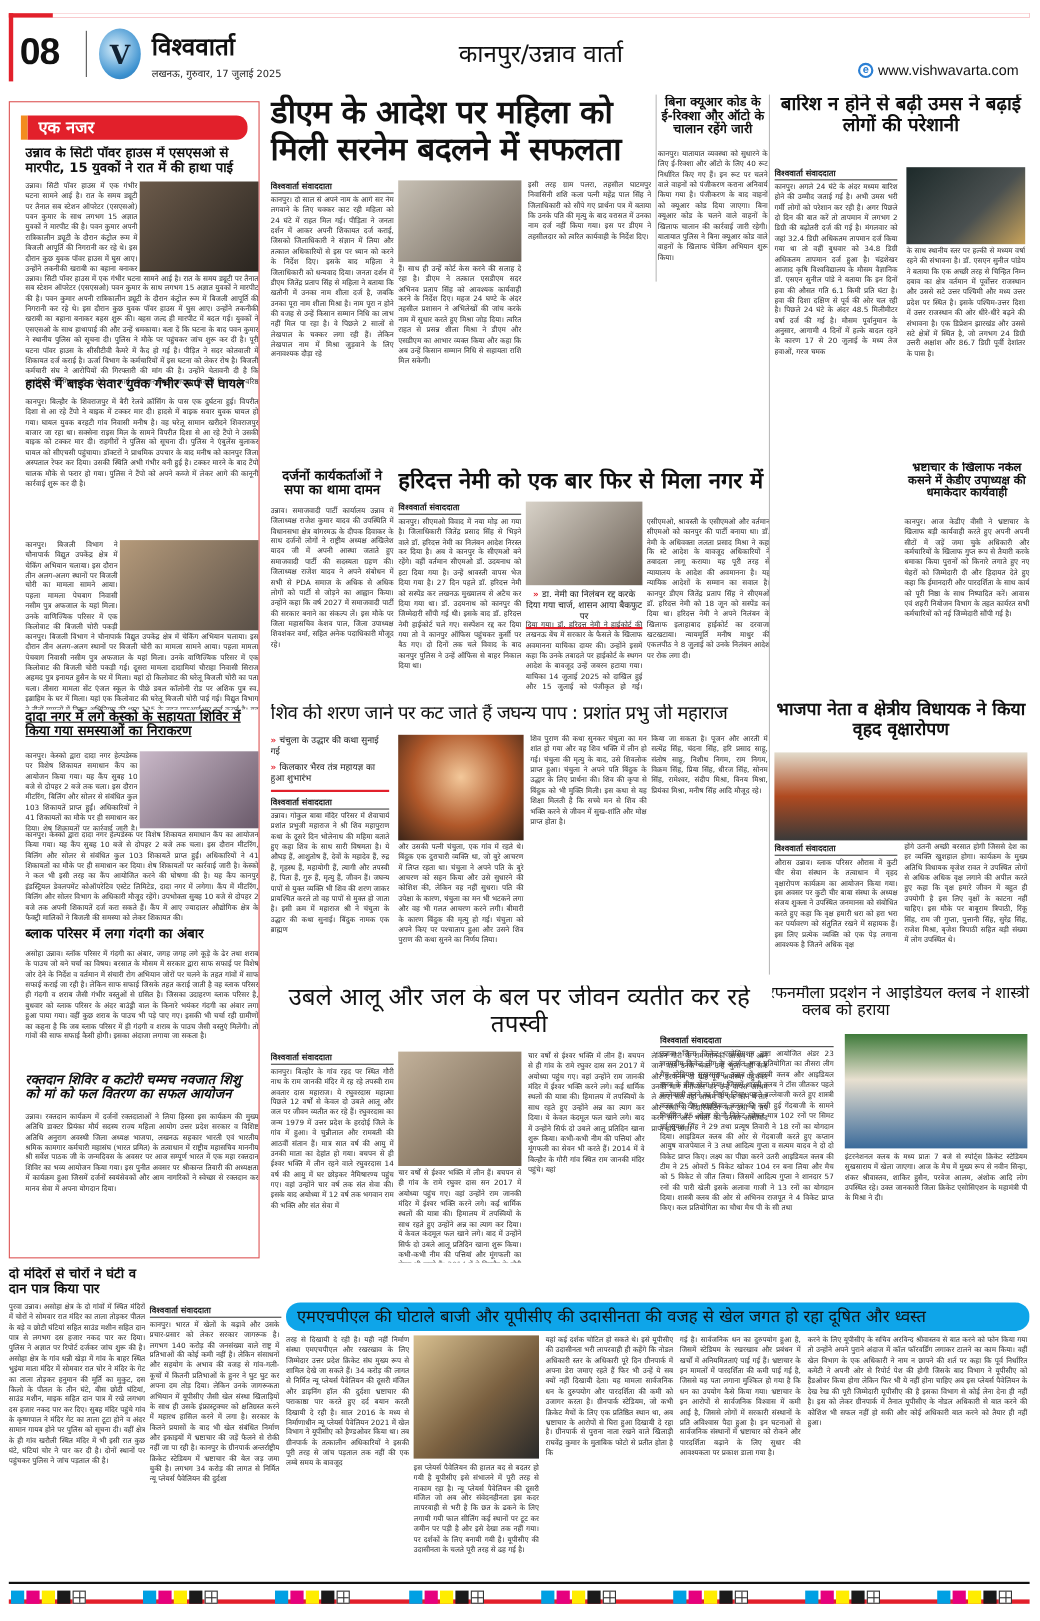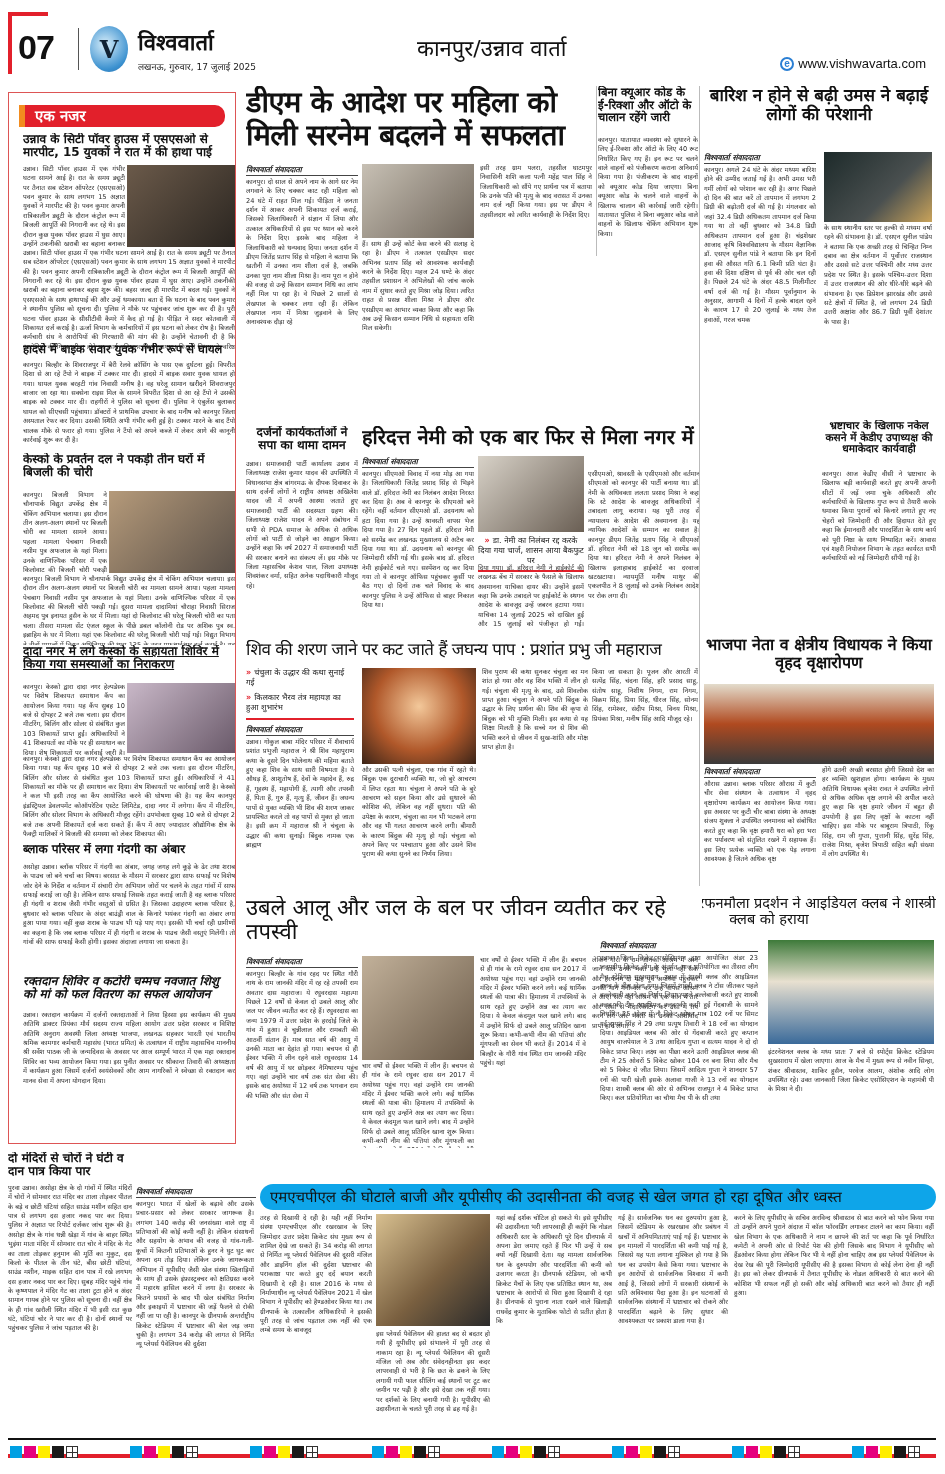--- a/index.html
+++ b/index.html
@@ -15,21 +15,21 @@
   .logo { position: absolute; left: 78px; top: 10px; width: 38px; height: 46px; border-radius: 50%; background: radial-gradient(circle at 40% 40%, #d8eefa, #3a90cf 70%, #2d6ea8); display: flex; align-items: center; justify-content: center; font: 700 24px "DejaVu Serif", serif; color: #123; }
   .brand { position: absolute; left: 126px; top: 10px; font: 700 22px "DejaVu Sans", sans-serif; color: #111; }
   .dateline { position: absolute; left: 126px; top: 44px; font-size: 9px; color: #222; }
   .section-title { position: absolute; left: 405px; top: 16px; font-size: 22px; color: #111; }
   .website { position: absolute; right: 10px; top: 40px; font: 13px "Liberation Sans", sans-serif; color: #111; display: flex; align-items: center; gap: 4px; }
   .ie-icon { display: inline-block; width: 14px; height: 14px; border-radius: 50%; border: 2px solid #2a7fd4; color: #2a7fd4; font: 700 10px "Liberation Sans", sans-serif; line-height: 10px; text-align: center; }
 
   
   .head { font-weight: 700; line-height: 1.1; color: #111; }
   .body-text { font-size: 6.6px; line-height: 1.42; color: #2a2a2a; text-align: justify; }
-  .byline { font-size: 7.5px; font-weight: 700; border-bottom: 1px solid #444; padding-bottom: 1px; margin-bottom: 2px; color: #222; font-style: italic; }
+  .byline { font-size: 7.5px; font-weight: 700; border-bottom: 1px solid #444; padding-bottom: 1px; margin-bottom: 2px; color: #222; }
   .photo { background: linear-gradient(135deg, #8a7a6a, #4a3e34); position: absolute; }
   .abs { position: absolute; overflow: hidden; }
   .col-rule { position: absolute; width: 1px; background: #bbb; }
 
   
   .left-box { position: absolute; left: 8px; top: 92px; width: 228px; height: 1052px; border: 1px solid #d55; }
   .ek-najar { position: absolute; left: 16px; top: 12px; width: 200px; height: 22px; background: #e2202b; border-radius: 0 10px 10px 0; color: #fff; font-weight: 700; font-size: 15px; padding-left: 10px; line-height: 22px; }
   .ek-najar::before { content: ""; position: absolute; left: -6px; top: 0; width: 6px; height: 22px; background: #f28c1f; }
 
   .bullet { color: #e2202b; font-weight: 700; margin-right: 3px; }
@@ -41,21 +41,21 @@
   .reg::before { content: ""; position: absolute; left: 5px; top: 0; width: 1px; height: 10px; background: #333; }
   .reg::after { content: ""; position: absolute; top: 5px; left: 0; height: 1px; width: 10px; background: #333; }
   .bottom-rule { position: absolute; left: 8px; width: 928px; top: 1438px; height: 2px; background: #111; }
 </style>
 </head>
 <body>
 
 <header class="masthead">
   <div class="top-cover"></div>
   <div class="bottom-rule"></div>
-  <div class="pageno">07</div>
+  <div class="pageno">08</div>
   <div class="vsep"></div>
   <div class="logo">V</div>
   <div class="brand">विश्ववार्ता</div>
   <div class="dateline">लखनऊ,  गुरुवार, 17 जुलाई 2025</div>
   <div class="section-title">कानपुर/उन्नाव वार्ता</div>
   <div class="website">
     <span class="ie-icon">e</span>
     <span>www.vishwavarta.com</span>
   </div>
 </header>
@@ -68,23 +68,20 @@
   </div>
   <div class="photo" style="left:118px; top:72px; width:108px; height:82px; background:linear-gradient(135deg,#6b5a4a,#2a2520);"></div>
   <div class="abs body-text" style="left:14px; top:72px; width:102px; height:84px;">उन्नाव। सिटी पॉवर हाउस में एक गंभीर घटना सामने आई है। रात के समय ड्यूटी पर तैनात सब स्टेशन ऑपरेटर (एसएसओ) पवन कुमार के साथ लगभग 15 अज्ञात युवकों ने मारपीट की है। पवन कुमार अपनी रात्रिकालीन ड्यूटी के दौरान कंट्रोल रूम में बिजली आपूर्ति की निगरानी कर रहे थे। इस दौरान कुछ युवक पॉवर हाउस में घुस आए। उन्होंने तकनीकी खराबी का बहाना बनाकर बहस शुरू की। बहस जल्द ही मारपीट में बदल गई। युवकों ने एसएसओ के साथ हाथापाई की और उन्हें धमकाया। बता दें कि घटना के बाद पवन कुमार ने स्थानीय पुलिस को सूचना दी। पुलिस ने मौके पर पहुंचकर जांच शुरू कर दी है। पूरी घटना पॉवर हाउस के सीसीटीवी कैमरे में कैद हो गई है। पीड़ित ने सदर कोतवाली में शिकायत दर्ज कराई है। ऊर्जा विभाग के कर्मचारियों में इस घटना को लेकर रोष है। बिजली कर्मचारी संघ ने आरोपियों की गिरफ्तारी की मांग की है। उन्होंने चेतावनी दी है कि आरोपियों की गिरफ्तारी न होने पर कार्य बहिष्कार किया जाएगा। बिजली विभाग के वरिष्ठ अधिकारी ने कहा कि कर्मचारियों की सुरक्षा के लिए कड़े कदम उठाए जाएंगे। पुलिस ने बताया कि सीसीटीवी फुटेज के आधार पर जल्द ही आरोपियों को गिरफ्तार किया जाएगा।</div>
   <div class="abs body-text" style="left:14px; top:156px; width:212px; height:100px;">उन्नाव। सिटी पॉवर हाउस में एक गंभीर घटना सामने आई है। रात के समय ड्यूटी पर तैनात सब स्टेशन ऑपरेटर (एसएसओ) पवन कुमार के साथ लगभग 15 अज्ञात युवकों ने मारपीट की है। पवन कुमार अपनी रात्रिकालीन ड्यूटी के दौरान कंट्रोल रूम में बिजली आपूर्ति की निगरानी कर रहे थे। इस दौरान कुछ युवक पॉवर हाउस में घुस आए। उन्होंने तकनीकी खराबी का बहाना बनाकर बहस शुरू की। बहस जल्द ही मारपीट में बदल गई। युवकों ने एसएसओ के साथ हाथापाई की और उन्हें धमकाया। बता दें कि घटना के बाद पवन कुमार ने स्थानीय पुलिस को सूचना दी। पुलिस ने मौके पर पहुंचकर जांच शुरू कर दी है। पूरी घटना पॉवर हाउस के सीसीटीवी कैमरे में कैद हो गई है। पीड़ित ने सदर कोतवाली में शिकायत दर्ज कराई है। ऊर्जा विभाग के कर्मचारियों में इस घटना को लेकर रोष है। बिजली कर्मचारी संघ ने आरोपियों की गिरफ्तारी की मांग की है। उन्होंने चेतावनी दी है कि आरोपियों की गिरफ्तारी न होने पर कार्य बहिष्कार किया जाएगा। बिजली विभाग के वरिष्ठ अधिकारी ने कहा कि कर्मचारियों की सुरक्षा के लिए कड़े कदम उठाए जाएंगे। पुलिस ने बताया कि सीसीटीवी फुटेज के आधार पर जल्द ही आरोपियों को गिरफ्तार किया जाएगा।</div>
 
   <div class="abs" style="left:14px; top:250px; width:212px;">
     <div class="head" style="font-size:11.5px;">हादसे में बाइक सवार युवक गंभीर रूप से घायल</div>
   </div>
   <div class="abs body-text" style="left:14px; top:268px; width:212px; height:92px;">कानपुर। बिल्हौर के शिवराजपुर में बैरी रेलवे क्रॉसिंग के पास एक दुर्घटना हुई। विपरीत दिशा से आ रहे टैंपो ने बाइक में टक्कर मार दी। हादसे में बाइक सवार युवक घायल हो गया। घायल युवक बरहटी गांव निवासी मनीष है। वह घरेलू सामान खरीदने शिवराजपुर बाजार जा रहा था। सक्सेना राइस मिल के सामने विपरीत दिशा से आ रहे टैंपो ने उसकी बाइक को टक्कर मार दी। राहगीरों ने पुलिस को सूचना दी। पुलिस ने एंबुलेंस बुलाकर घायल को सीएचसी पहुंचाया। डॉक्टरों ने प्राथमिक उपचार के बाद मनीष को कानपुर जिला अस्पताल रेफर कर दिया। उसकी स्थिति अभी गंभीर बनी हुई है। टक्कर मारने के बाद टैंपो चालक मौके से फरार हो गया। पुलिस ने टैंपो को अपने कब्जे में लेकर आगे की कानूनी कार्रवाई शुरू कर दी है।</div>
 
-  <div class="abs" style="left:14px; top:360px; width:212px;">
-    <div class="head" style="font-size:12px;">केस्को के प्रवर्तन दल ने पकड़ी तीन घरों में बिजली की चोरी</div>
-  </div>
   <div class="photo" style="left:100px; top:398px; width:126px; height:82px; background:linear-gradient(135deg,#b59a7a,#5a5048);"></div>
   <div class="abs body-text" style="left:14px; top:398px; width:84px; height:84px;">कानपुर। बिजली विभाग ने चौनापार्क विद्युत उपकेंद्र क्षेत्र में चेकिंग अभियान चलाया। इस दौरान तीन अलग-अलग स्थानों पर बिजली चोरी का मामला सामने आया। पहला मामला पेचबाग निवासी नसीम पुत्र अफजाल के यहां मिला। उनके वाणिज्यिक परिसर में एक किलोवाट की बिजली चोरी पकड़ी गई। दूसरा मामला दादामियां चौराहा निवासी सिराज अहमद पुत्र इनायत हुसैन के घर में मिला। यहां दो किलोवाट की घरेलू बिजली चोरी का पता चला। तीसरा मामला सेंट एंजल स्कूल के पीछे डबल कॉलोनी रोड पर अशिक पुत्र स्व. इब्राहिम के घर में मिला। यहां एक किलोवाट की घरेलू बिजली चोरी पाई गई। विद्युत विभाग ने तीनों मामलों में विद्युत अधिनियम की धारा 135 के तहत एफआईआर दर्ज कराई है। यह चेकिंग की कार्रवाई उच्चाधिकारियों के निर्देश पर की गई है।</div>
   <div class="abs body-text" style="left:14px; top:482px; width:212px; height:70px;">कानपुर। बिजली विभाग ने चौनापार्क विद्युत उपकेंद्र क्षेत्र में चेकिंग अभियान चलाया। इस दौरान तीन अलग-अलग स्थानों पर बिजली चोरी का मामला सामने आया। पहला मामला पेचबाग निवासी नसीम पुत्र अफजाल के यहां मिला। उनके वाणिज्यिक परिसर में एक किलोवाट की बिजली चोरी पकड़ी गई। दूसरा मामला दादामियां चौराहा निवासी सिराज अहमद पुत्र इनायत हुसैन के घर में मिला। यहां दो किलोवाट की घरेलू बिजली चोरी का पता चला। तीसरा मामला सेंट एंजल स्कूल के पीछे डबल कॉलोनी रोड पर अशिक पुत्र स्व. इब्राहिम के घर में मिला। यहां एक किलोवाट की घरेलू बिजली चोरी पाई गई। विद्युत विभाग ने तीनों मामलों में विद्युत अधिनियम की धारा 135 के तहत एफआईआर दर्ज कराई है। यह चेकिंग की कार्रवाई उच्चाधिकारियों के निर्देश पर की गई है।</div>
 
   <div class="abs" style="left:14px; top:552px; width:212px;text-decoration:underline;">
     <div class="head" style="font-size:12px;">दादा नगर में लगे केस्को के सहायता शिविर में किया गया समस्याओं का निराकरण</div>
   </div>
   <div class="photo" style="left:118px; top:590px; width:108px; height:70px; background:linear-gradient(135deg,#c9b8c8,#6a5a6a);"></div>
   <div class="abs body-text" style="left:14px; top:590px; width:102px; height:72px;">कानपुर। केस्को द्वारा दादा नगर हेल्पडेस्क पर विशेष शिकायत समाधान कैंप का आयोजन किया गया। यह कैंप सुबह 10 बजे से दोपहर 2 बजे तक चला। इस दौरान मीटरिंग, बिलिंग और सोलर से संबंधित कुल 103 शिकायतें प्राप्त हुईं। अधिकारियों ने 41 शिकायतों का मौके पर ही समाधान कर दिया। शेष शिकायतों पर कार्रवाई जारी है। केस्को ने कल भी इसी तरह का कैंप आयोजित करने की घोषणा की है। यह कैंप कानपुर इंडस्ट्रियल डेवलपमेंट कोऑपरेटिव एस्टेट लिमिटेड, दादा नगर में लगेगा। कैंप में मीटरिंग, बिलिंग और सोलर विभाग के अधिकारी मौजूद रहेंगे। उपभोक्ता सुबह 10 बजे से दोपहर 2 बजे तक अपनी शिकायतें दर्ज करा सकते हैं। कैंप में आए ज्यादातर औद्योगिक क्षेत्र के फैक्ट्री मालिकों ने बिजली की समस्या को लेकर शिकायत की।</div>
   <div class="abs body-text" style="left:14px; top:662px; width:212px; height:86px;">कानपुर। केस्को द्वारा दादा नगर हेल्पडेस्क पर विशेष शिकायत समाधान कैंप का आयोजन किया गया। यह कैंप सुबह 10 बजे से दोपहर 2 बजे तक चला। इस दौरान मीटरिंग, बिलिंग और सोलर से संबंधित कुल 103 शिकायतें प्राप्त हुईं। अधिकारियों ने 41 शिकायतों का मौके पर ही समाधान कर दिया। शेष शिकायतों पर कार्रवाई जारी है। केस्को ने कल भी इसी तरह का कैंप आयोजित करने की घोषणा की है। यह कैंप कानपुर इंडस्ट्रियल डेवलपमेंट कोऑपरेटिव एस्टेट लिमिटेड, दादा नगर में लगेगा। कैंप में मीटरिंग, बिलिंग और सोलर विभाग के अधिकारी मौजूद रहेंगे। उपभोक्ता सुबह 10 बजे से दोपहर 2 बजे तक अपनी शिकायतें दर्ज करा सकते हैं। कैंप में आए ज्यादातर औद्योगिक क्षेत्र के फैक्ट्री मालिकों ने बिजली की समस्या को लेकर शिकायत की।</div>
@@ -105,21 +102,21 @@
   <div class="abs" style="left:0; top:78px; width:112px;">
       <div class="byline">विश्ववार्ता संवाददाता</div>
     </div>
   <div class="abs body-text" style="left:0; top:92px; width:112px; height:156px;">कानपुर। दो साल से अपने नाम के आगे सर नेम लगवाने के लिए चक्कर काट रही महिला को 24 घंटे में राहत मिल गई। पीड़िता ने जनता दर्शन में आकर अपनी शिकायत दर्ज कराई, जिसको जिलाधिकारी ने संज्ञान में लिया और तत्काल अधिकारियों से इस पर ध्यान को करने के निर्देश दिए। इसके बाद महिला ने जिलाधिकारी को धन्यवाद दिया। जनता दर्शन में डीएम जितेंद्र प्रताप सिंह से महिला ने बताया कि खतौनी में उनका नाम शीला दर्ज है, जबकि उनका पूरा नाम शीला मिश्रा है। नाम पूरा न होने की वजह से उन्हें किसान सम्मान निधि का लाभ नहीं मिल पा रहा है। वे पिछले 2 सालों से लेखपाल के चक्कर लगा रही हैं। लेकिन लेखपाल नाम में मिश्रा जुड़वाने के लिए अनावश्यक दौड़ा रहे</div>
   <div class="photo" style="left:116px; top:78px; width:112px; height:74px; background:linear-gradient(135deg,#c7c0b4,#6f655a);"></div>
   <div class="abs body-text" style="left:116px; top:154px; width:112px; height:94px;">हैं। साथ ही उन्हें कोर्ट केस करने की सलाह दे रहा है। डीएम ने तत्काल एसडीएम सदर अभिनव प्रताप सिंह को आवश्यक कार्यवाही करने के निर्देश दिए। महज 24 घण्टे के अंदर तहसील प्रशासन ने अभिलेखों की जांच करके नाम में सुधार करते हुए मिश्रा जोड़ दिया। त्वरित राहत से प्रसन्न शीला मिश्रा ने डीएम और एसडीएम का आभार व्यक्त किया और कहा कि अब उन्हें किसान सम्मान निधि से सहायता राशि मिल सकेगी।</div>
   <div class="abs body-text" style="left:234px; top:78px; width:112px; height:170px;">इसी तरह ग्राम पलरा, तहसील घाटमपुर निवासिनी शशि कला पत्नी महेंद्र पाल सिंह ने जिलाधिकारी को सौंपे गए प्रार्थना पत्र में बताया कि उनके पति की मृत्यु के बाद वरासत में उनका नाम दर्ज नहीं किया गया। इस पर डीएम ने तहसीलदार को त्वरित कार्यवाही के निर्देश दिए।</div>
 </section>
 
 <section class="abs" style="left:598px; top:86px; width:100px; height:168px;">
-  <div class="head" style="font-size:11.5px; ">बिना क्यूआर कोड के ई-रिक्शा और ऑटो के चालान रहेंगे जारी</div>
+  <div class="head" style="font-size:11.5px; text-align:center;">बिना क्यूआर कोड के ई-रिक्शा और ऑटो के चालान रहेंगे जारी</div>
   <div class="abs body-text" style="left:0; top:50px; width:100px; height:118px;">कानपुर। यातायात व्यवस्था को सुधारने के लिए ई-रिक्शा और ऑटो के लिए 40 रूट निर्धारित किए गए हैं। इन रूट पर चलने वाले वाहनों को पंजीकरण कराना अनिवार्य किया गया है। पंजीकरण के बाद वाहनों को क्यूआर कोड दिया जाएगा। बिना क्यूआर कोड के चलने वाले वाहनों के खिलाफ चालान की कार्रवाई जारी रहेगी। यातायात पुलिस ने बिना क्यूआर कोड वाले वाहनों के खिलाफ चेकिंग अभियान शुरू किया।</div>
 </section>
 
 <section class="abs" style="left:702px; top:86px; width:234px; height:332px;">
   <div class="head" style="font-size:17px; text-align:center;">बारिश न होने से बढ़ी उमस ने बढ़ाई लोगों की परेशानी</div>
   <div class="abs" style="left:2px; top:66px; width:112px;">
       <div class="byline">विश्ववार्ता संवाददाता</div>
     </div>
   <div class="abs body-text" style="left:2px; top:80px; width:112px; height:160px;">कानपुर। अगले 24 घंटे के अंदर मध्यम बारिश होने की उम्मीद जताई गई है। अभी उमस भरी गर्मी लोगों को परेशान कर रही है। अगर पिछले दो दिन की बात करें तो तापमान में लगभग 2 डिग्री की बढ़ोतरी दर्ज की गई है। मंगलवार को जहां 32.4 डिग्री अधिकतम तापमान दर्ज किया गया था तो वहीं बुधवार को 34.8 डिग्री अधिकतम तापमान दर्ज हुआ है। चंद्रशेखर आजाद कृषि विश्वविद्यालय के मौसम वैज्ञानिक डॉ. एसएन सुनील पांडे ने बताया कि इन दिनों हवा की औसत गति 6.1 किमी प्रति घंटा है। हवा की दिशा दक्षिण से पूर्व की ओर चल रही है। पिछले 24 घंटे के अंदर 48.5 मिलीमीटर वर्षा दर्ज की गई है। मौसम पूर्वानुमान के अनुसार, आगामी 4 दिनों में हल्के बादल रहने के कारण 17 से 20 जुलाई के मध्य तेज हवाओं, गरज चमक</div>
   <div class="photo" style="left:122px; top:66px; width:108px; height:70px; background:linear-gradient(135deg,#1d2a2a,#4a5050 60%,#c9a35a);"></div>
@@ -170,21 +167,21 @@
   <div class="head" style="font-size:16px; text-align:center;">भाजपा नेता व क्षेत्रीय विधायक ने किया वृहद वृक्षारोपण</div>
   <div class="photo" style="left:2px; top:48px; width:230px; height:80px; background:linear-gradient(180deg,#e3dccc,#b04a20 50%,#3a3a3a);"></div>
   <div class="abs" style="left:2px; top:130px; width:112px;">
       <div class="byline">विश्ववार्ता संवाददाता</div>
     </div>
   <div class="abs body-text" style="left:2px; top:144px; width:112px; height:108px;">औरास उन्नाव। ब्लाक परिसर औरास में कुटी चीर सेवा संस्थान के तत्वाधान में वृहद वृक्षारोपण कार्यक्रम का आयोजन किया गया। इस अवसर पर कुटी चीर बाबा संस्था के अध्यक्ष संजय शुक्ला ने उपस्थित जनमानस को संबोधित करते हुए कहा कि वृक्ष हमारी धरा को हरा भरा कर पर्यावरण को संतुलित रखने में सहायक हैं। इस लिए प्रत्येक व्यक्ति को एक पेड़ लगाना आवश्यक है जितने अधिक वृक्ष</div>
   <div class="abs body-text" style="left:120px; top:130px; width:112px; height:122px;">होंगे उतनी अच्छी बरसात होगी जिससे देश का हर व्यक्ति खुशहाल होगा। कार्यक्रम के मुख्य अतिथि विधायक बृजेश रावत ने उपस्थित लोगों से अधिक अधिक वृक्ष लगाने की अपील करते हुए कहा कि वृक्ष हमारे जीवन में बहुत ही उपयोगी है इस लिए वृक्षों के काटना नहीं चाहिए। इस मौके पर बाबूराम त्रिपाठी, रिंकू सिंह, राम जी गुप्ता, पुत्तानी सिंह, सुरेंद्र सिंह, राजेश मिश्रा, बृजेश त्रिपाठी सहित बड़ी संख्या में लोग उपस्थित थे।</div>
 </section>
 
 <section class="abs" style="left:246px; top:896px; width:452px; height:252px;">
-  <div class="head" style="font-size:22px; font-weight:400;">उबले आलू और जल के बल पर जीवन व्यतीत कर रहे तपस्वी</div>
+  <div class="head" style="font-size:22px; text-align:center; font-weight:400;">उबले आलू और जल के बल पर जीवन व्यतीत कर रहे तपस्वी</div>
   <div class="abs" style="left:0; top:60px; width:112px;">
       <div class="byline">विश्ववार्ता संवाददाता</div>
     </div>
   <div class="abs body-text" style="left:0; top:74px; width:112px; height:178px;">कानपुर। बिल्हौर के गांव रहद पर स्थित गौरी नाथ के राम जानकी मंदिर में रह रहे तपस्वी राम अवतार दास महाराज। ये रघुवरदास महात्मा पिछले 12 वर्षों से केवल दो उबले आलू और जल पर जीवन व्यतीत कर रहे हैं। रघुवरदास का जन्म 1979 में उत्तर प्रदेश के हरदोई जिले के गांव में हुआ। वे चुन्नीलाल और रामबती की आठवीं संतान हैं। मात्र सात वर्ष की आयु में उनकी माता का देहांत हो गया। बचपन से ही ईश्वर भक्ति में लीन रहने वाले रघुवरदास 14 वर्ष की आयु में घर छोड़कर नैमिषारण्य पहुंच गए। वहां उन्होंने चार वर्ष तक संत सेवा की। इसके बाद अयोध्या में 12 वर्ष तक भगवान राम की भक्ति और संत सेवा में</div>
   <div class="photo" style="left:116px; top:60px; width:112px; height:104px; background:linear-gradient(135deg,#c2b19a,#6a5a48);"></div>
   <div class="abs body-text" style="left:116px; top:166px; width:112px; height:86px;">चार वर्षों से ईश्वर भक्ति में लीन हैं। बचपन से ही गांव के रामे रघुवर दास सन 2017 में अयोध्या पहुंच गए। वहां उन्होंने राम जानकी मंदिर में ईश्वर भक्ति करने लगे। कई धार्मिक स्थलों की यात्रा की। हिमालय में तपस्वियों के साथ रहते हुए उन्होंने अन्न का त्याग कर दिया। ये केवल कंदमूल फल खाने लगे। बाद में उन्होंने सिर्फ दो उबले आलू प्रतिदिन खाना शुरू किया। कभी-कभी नीम की पत्तियां और मूंगफली का सेवन भी करते हैं। 2014 में वे बिल्हौर के गौरी गांव स्थित राम जानकी मंदिर पहुंचे। यहां</div>
   <div class="abs body-text" style="left:234px; top:60px; width:106px; height:192px;">चार वर्षों से ईश्वर भक्ति में लीन हैं। बचपन से ही गांव के रामे रघुवर दास सन 2017 में अयोध्या पहुंच गए। वहां उन्होंने राम जानकी मंदिर में ईश्वर भक्ति करने लगे। कई धार्मिक स्थलों की यात्रा की। हिमालय में तपस्वियों के साथ रहते हुए उन्होंने अन्न का त्याग कर दिया। ये केवल कंदमूल फल खाने लगे। बाद में उन्होंने सिर्फ दो उबले आलू प्रतिदिन खाना शुरू किया। कभी-कभी नीम की पत्तियां और मूंगफली का सेवन भी करते हैं। 2014 में वे बिल्हौर के गौरी गांव स्थित राम जानकी मंदिर पहुंचे। यहां</div>
   <div class="abs body-text" style="left:346px; top:60px; width:106px; height:192px;">लेकिन गौरी के राम-जानकी आश्रम में आने जाने वाले उनके भक्त उन्हें भुला नहीं सके और हरफनम दो माह पूर्व अयोध्या पहुंचकर उनकी मान मनौव्वल कर उन्हें वापस आश्रम ले आए। संत यहां आश्रम के एक कोने में तार और रस्सी से मैदारिकेटिंग कर उसी में तप करने लगे और भक्तों को उनका आशीर्वाद प्राप्त होने लगा।</div>
 </section>
 

